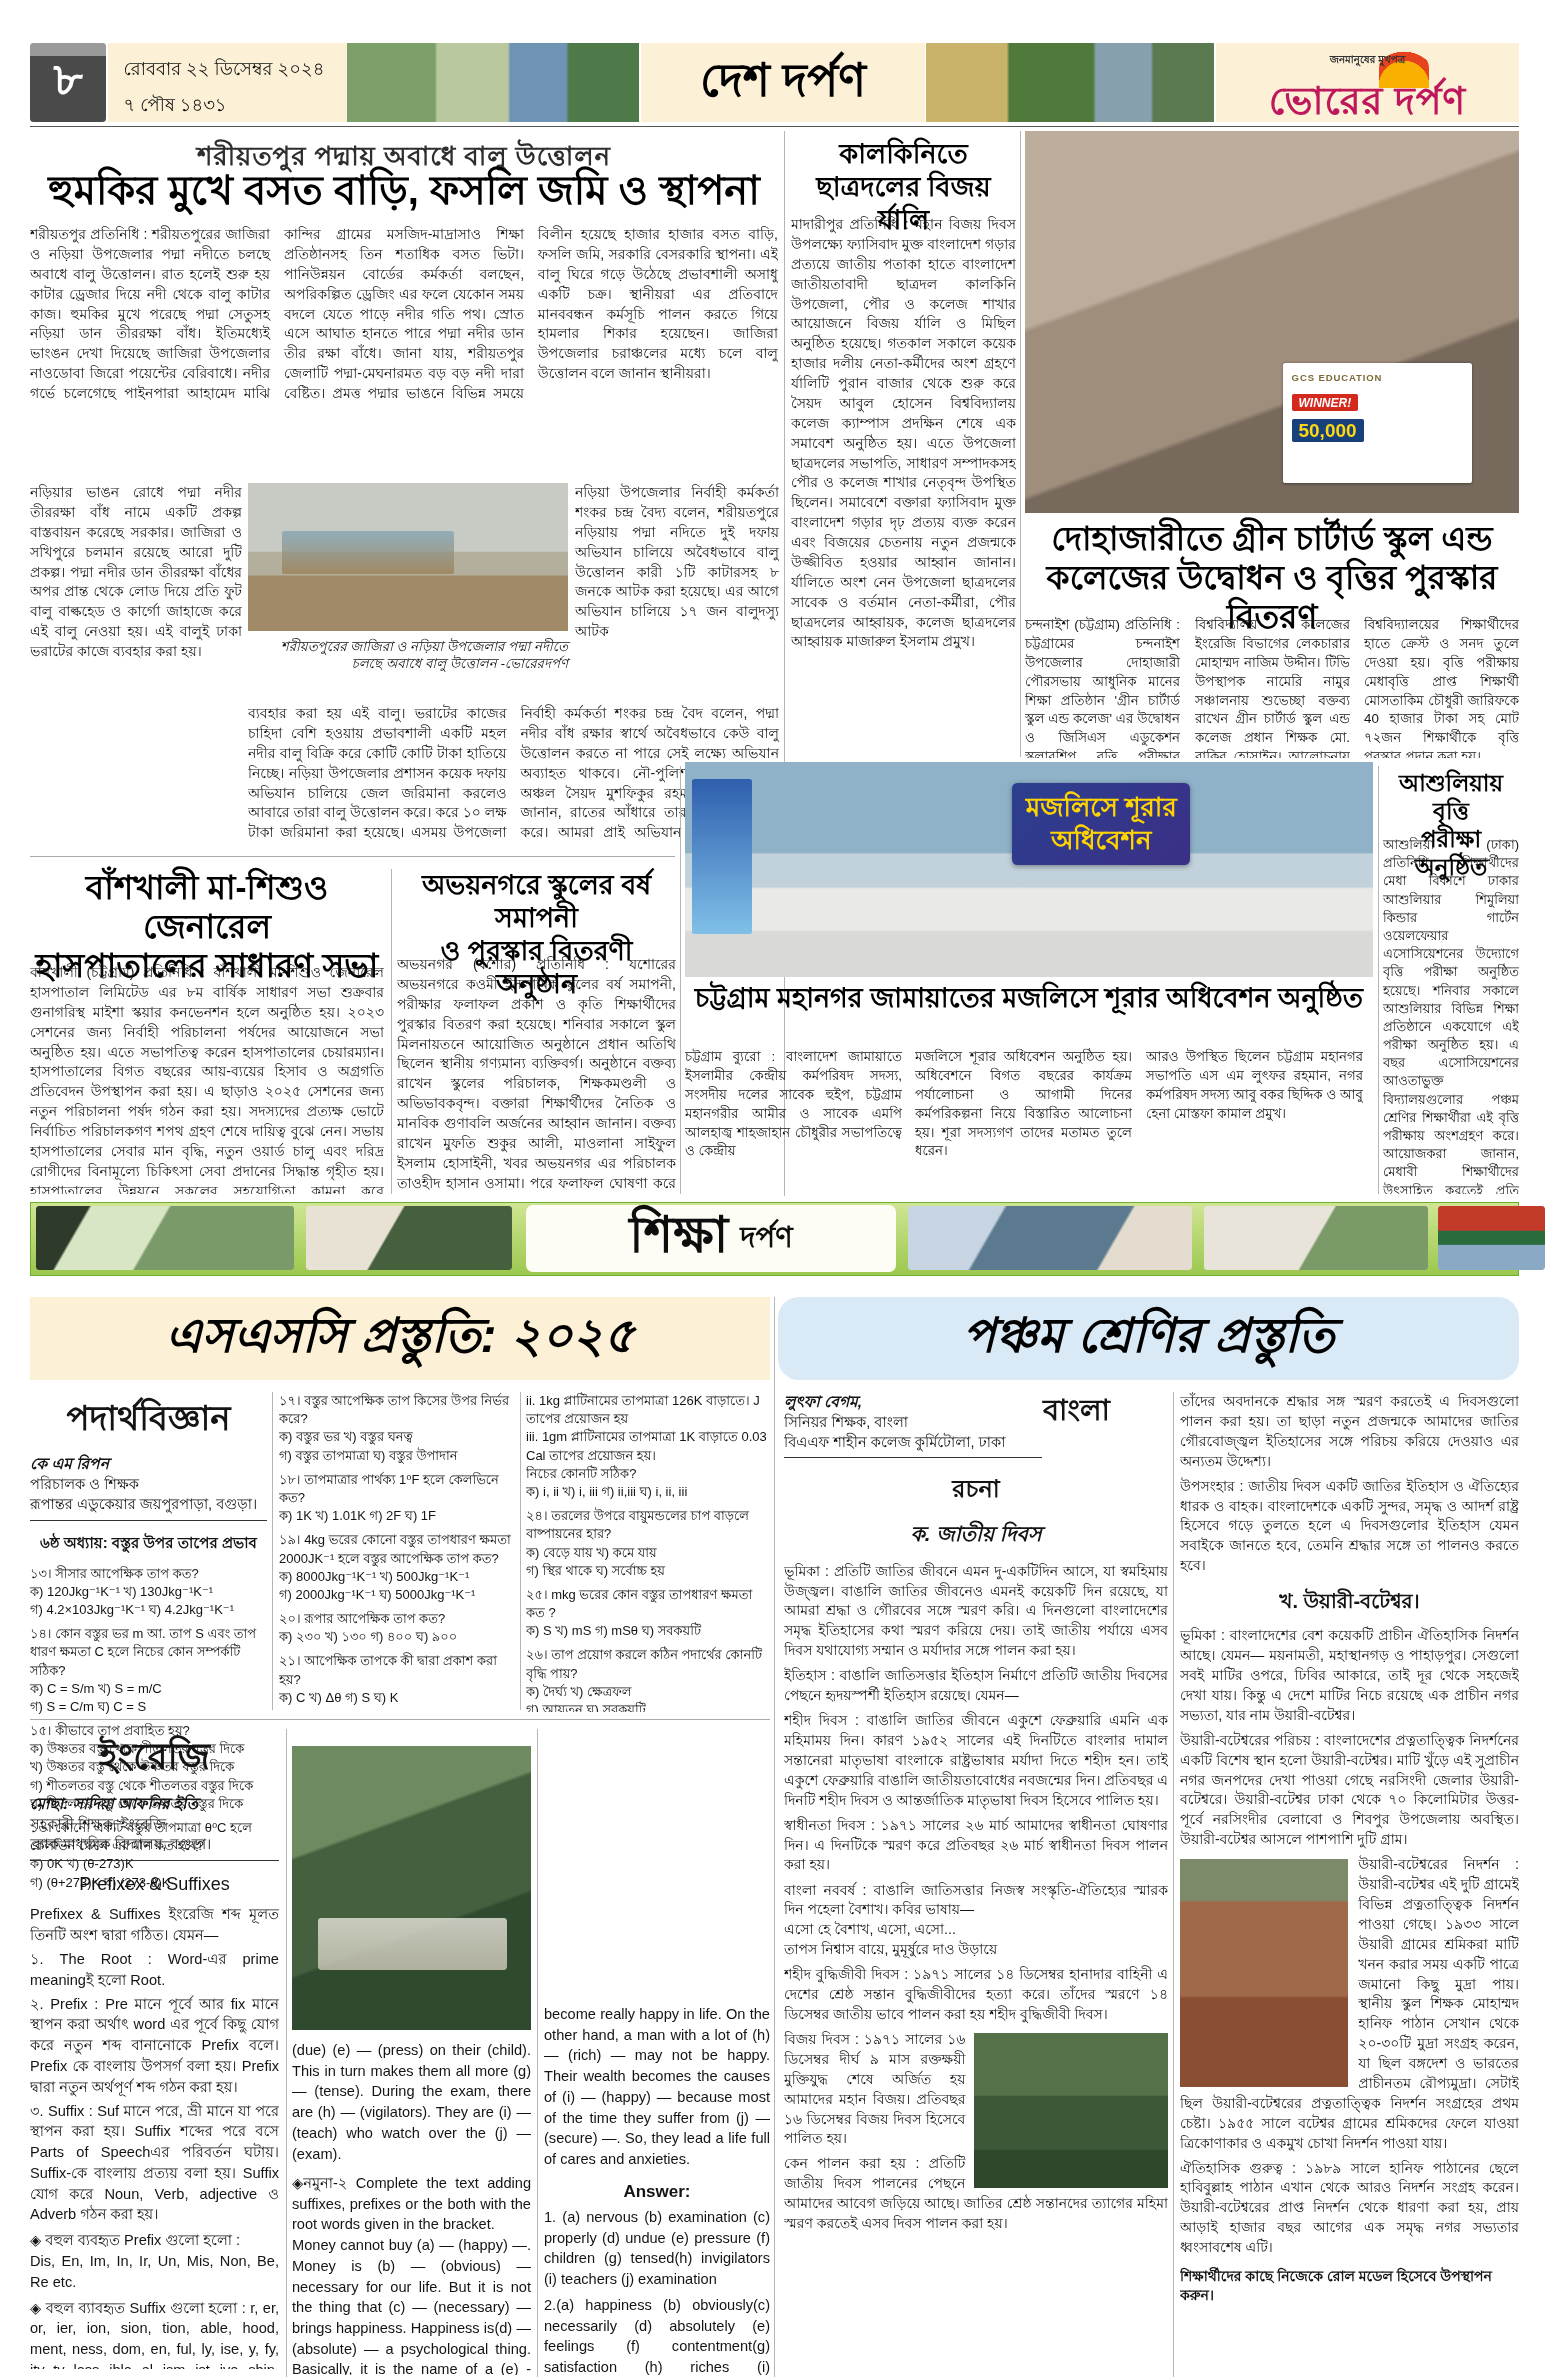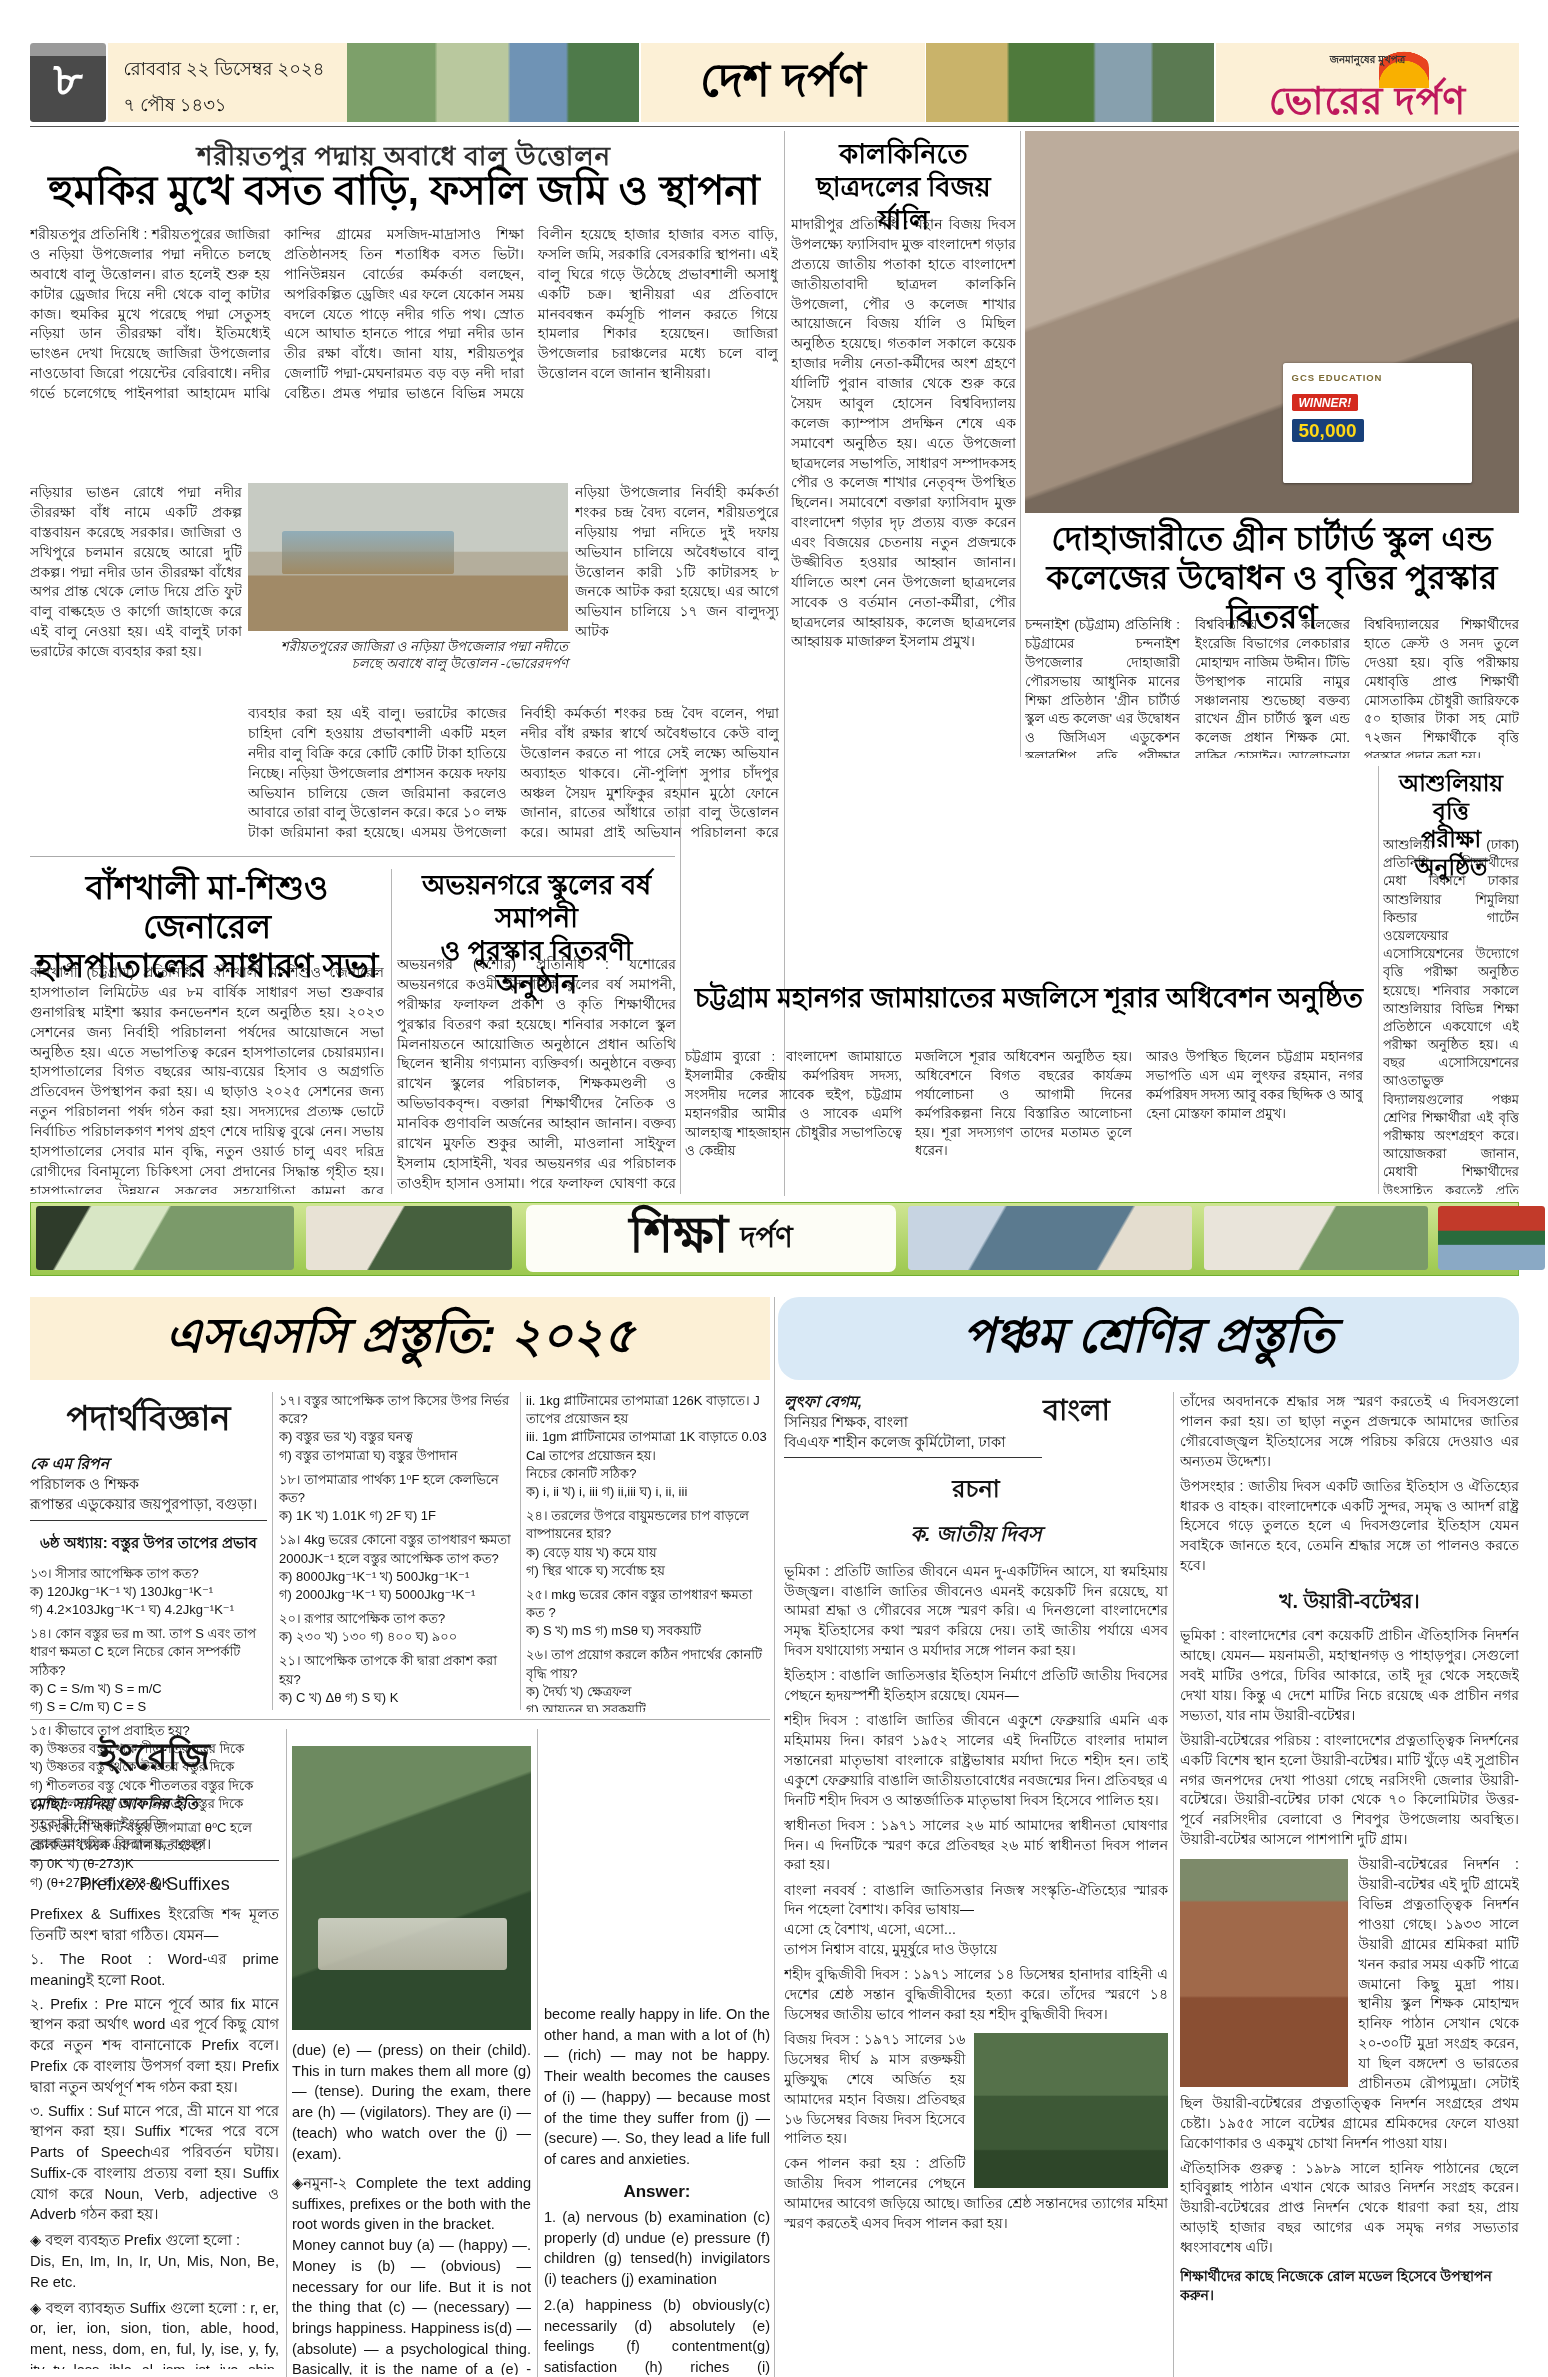--- a/index.html
+++ b/index.html
@@ -103,38 +103,45 @@
     <div class="photo-chip" style="left:258px;top:232px;width:172px;height:103px;padding:8.6px;">
       <div class="gcs">GCS EDUCATION</div>
       <div style="margin-top:12px;"><span class="winner-badge">WINNER!</span></div>
       <div style="margin-top:10.3px;"><span class="amt">50,000</span></div>
     </div>
   </div>
 
   <div class="abs c headline-lg" style="left:1025px;top:520px;width:494px;">দোহাজারীতে গ্রীন চার্টার্ড স্কুল এন্ড কলেজের উদ্বোধন ও বৃত্তির পুরস্কার বিতরণ</div>
   <div class="abs body-txt j" style="left:1025px;top:616px;width:155px;height:142px;overflow:hidden;font-size:13.3px;">চন্দনাইশ (চট্টগ্রাম) প্রতিনিধি : চট্টগ্রামের চন্দনাইশ উপজেলার দোহাজারী পৌরসভায় আধুনিক মানের শিক্ষা প্রতিষ্ঠান 'গ্রীন চার্টার্ড স্কুল এন্ড কলেজ' এর উদ্বোধন ও জিসিএস এডুকেশন স্কলারশিপ বৃত্তি পরীক্ষার পুরস্কার বিতরণী অনুষ্ঠান গতকাল দুপুরে বিদ্যালয়টির হল রুমে সম্পন্ন হয়েছে। গ্রীন চার্টার্ড স্কুল অ্যান্ড কলেজের প্রতিষ্ঠাতা অনুষ্ঠানে প্রধান</div>
   <div class="abs body-txt j" style="left:1195px;top:616px;width:155px;height:142px;overflow:hidden;font-size:13.3px;">বিশ্ববিদ্যালয় কলেজের ইংরেজি বিভাগের লেকচারার মোহাম্মদ নাজিম উদ্দীন। টিভি উপস্থাপক নামেরি নামুর সঞ্চালনায় শুভেচ্ছা বক্তব্য রাখেন গ্রীন চার্টার্ড স্কুল এন্ড কলেজ প্রধান শিক্ষক মো. রাকিব হোসাইন। আলোচনায় অংশ নেন সাংবাদিক নাসির উদ্দীন বাবলু, এড. দেলোয়ার হোসেন, প্রকৌশলী জসিম উদ্দিন জনি, ইসলামী ব্যাংক দোহাজারী শাখার</div>
-  <div class="abs body-txt j" style="left:1364px;top:616px;width:155px;height:142px;overflow:hidden;font-size:13.3px;">বিশ্ববিদ্যালয়ের শিক্ষার্থীদের হাতে ক্রেস্ট ও সনদ তুলে দেওয়া হয়। বৃত্তি পরীক্ষায় মেধাবৃত্তি প্রাপ্ত শিক্ষার্থী মোসতাকিম চৌধুরী জারিফকে ৫০ হাজার টাকা সহ মোট ৭২জন শিক্ষার্থীকে বৃত্তি পুরস্কার প্রদান করা হয়।</div>
+  <div class="abs body-txt j" style="left:1364px;top:616px;width:155px;height:142px;overflow:hidden;font-size:13.3px;">বিশ্ববিদ্যালয়ের শিক্ষার্থীদের হাতে ক্রেস্ট ও সনদ তুলে দেওয়া হয়। বৃত্তি পরীক্ষায় মেধাবৃত্তি প্রাপ্ত শিক্ষার্থী মোসতাকিম চৌধুরী জারিফকে 40 হাজার টাকা সহ মোট ৭২জন শিক্ষার্থীকে বৃত্তি পুরস্কার প্রদান করা হয়।</div>
 
   <div class="hline-light" style="left:30px;top:856px;width:645px;"></div>
 
   <div class="abs c headline-lg" style="left:30px;top:869px;width:354px;">
     <div>বাঁশখালী মা-শিশুও জেনারেল</div>
     <div>হাসপাতালের সাধারণ সভা</div>
   </div>
   <div class="abs body-txt j" style="left:30px;top:963px;width:354px;height:231px;overflow:hidden;">বাঁশখালী (চট্টগ্রাম) প্রতিনিধি : বাঁশখালী মা-শিশুও জেনারেল হাসপাতাল লিমিটেড এর ৮ম বার্ষিক সাধারণ সভা শুক্রবার গুনাগরিস্থ মাইশা স্কয়ার কনভেনশন হলে অনুষ্ঠিত হয়। ২০২৩ সেশনের জন্য নির্বাহী পরিচালনা পর্ষদের আয়োজনে সভা অনুষ্ঠিত হয়। এতে সভাপতিত্ব করেন হাসপাতালের চেয়ারম্যান। হাসপাতালের বিগত বছরের আয়-ব্যয়ের হিসাব ও অগ্রগতি প্রতিবেদন উপস্থাপন করা হয়। এ ছাড়াও ২০২৫ সেশনের জন্য নতুন পরিচালনা পর্ষদ গঠন করা হয়। সদস্যদের প্রত্যক্ষ ভোটে নির্বাচিত পরিচালকগণ শপথ গ্রহণ শেষে দায়িত্ব বুঝে নেন। সভায় হাসপাতালের সেবার মান বৃদ্ধি, নতুন ওয়ার্ড চালু এবং দরিদ্র রোগীদের বিনামূল্যে চিকিৎসা সেবা প্রদানের সিদ্ধান্ত গৃহীত হয়। হাসপাতালের উন্নয়নে সকলের সহযোগিতা কামনা করে মোনাজাতের মাধ্যমে সভা শেষ হয়। তিনি রেগীদের প্রতি আন্তরিক সদয় ব্যবহার ও সহানুভূতিশীল আচরণ করার জন্য ডাক্তার, নার্স ও সংশ্লিষ্ট সকলকে বিশেষভাবে অনুরোধ করেন।</div>
   <div class="vline" style="left:391px;top:869px;height:325px;"></div>
 
   <div class="abs c headline-md" style="left:397px;top:869px;width:279px;">
     <div>অভয়নগরে স্কুলের বর্ষ সমাপনী</div>
     <div>ও পুরস্কার বিতরণী অনুষ্ঠান</div>
   </div>
   <div class="abs body-txt j" style="left:397px;top:955px;width:279px;height:239px;overflow:hidden;">অভয়নগর (যশোর) প্রতিনিধি : যশোরের অভয়নগরে কওমী ইসলামিক স্কুলের বর্ষ সমাপনী, পরীক্ষার ফলাফল প্রকাশ ও কৃতি শিক্ষার্থীদের পুরস্কার বিতরণ করা হয়েছে। শনিবার সকালে স্কুল মিলনায়তনে আয়োজিত অনুষ্ঠানে প্রধান অতিথি ছিলেন স্থানীয় গণ্যমান্য ব্যক্তিবর্গ। অনুষ্ঠানে বক্তব্য রাখেন স্কুলের পরিচালক, শিক্ষকমণ্ডলী ও অভিভাবকবৃন্দ। বক্তারা শিক্ষার্থীদের নৈতিক ও মানবিক গুণাবলি অর্জনের আহ্বান জানান। বক্তব্য রাখেন মুফতি শুকুর আলী, মাওলানা সাইফুল ইসলাম হোসাইনী, খবর অভয়নগর এর পরিচালক তাওহীদ হাসান ওসামা। পরে ফলাফল ঘোষণা করে কোমলমতি শিক্ষার্থীদের হাতে পুরস্কার তুলে দেওয়া হয়।</div>
   <div class="vline" style="left:680px;top:766px;height:428px;"></div>
 
+  <div class="ph" style="left:685px;top:762px;width:688px;height:215px;background:linear-gradient(180deg,#8fb2c8 0 42%,#c2d2dc 43% 58%,#e9e9e5 59% 78%,#d9d9d5 79% 100%);">
+    <div class="abs" style="left:6.9px;top:17px;width:60px;height:155px;background:linear-gradient(180deg,#2f5fae,#7fc0e8);border-radius:2.6px;"></div>
+    <div class="majlis-banner" style="left:327px;top:20.6px;font-size:26px;">
+      <div>মজলিসে শূরার</div>
+      <div>অধিবেশন</div>
+    </div>
+  </div>
   <div class="abs c headline-md" style="left:685px;top:982px;width:688px;">চট্টগ্রাম মহানগর জামায়াতের মজলিসে শূরার অধিবেশন অনুষ্ঠিত</div>
   <div class="abs body-txt j" style="left:685px;top:1048px;width:217px;height:146px;overflow:hidden;font-size:13.3px;">চট্টগ্রাম ব্যুরো : বাংলাদেশ জামায়াতে ইসলামীর কেন্দ্রীয় কর্মপরিষদ সদস্য, সংসদীয় দলের সাবেক হুইপ, চট্টগ্রাম মহানগরীর আমীর ও সাবেক এমপি আলহাজ্ব শাহজাহান চৌধুরীর সভাপতিত্বে ও কেন্দ্রীয়</div>
   <div class="abs body-txt j" style="left:915px;top:1048px;width:217px;height:146px;overflow:hidden;font-size:13.3px;">মজলিসে শূরার অধিবেশন অনুষ্ঠিত হয়। অধিবেশনে বিগত বছরের কার্যক্রম পর্যালোচনা ও আগামী দিনের কর্মপরিকল্পনা নিয়ে বিস্তারিত আলোচনা হয়। শূরা সদস্যগণ তাদের মতামত তুলে ধরেন।</div>
   <div class="abs body-txt j" style="left:1146px;top:1048px;width:217px;height:146px;overflow:hidden;font-size:13.3px;">আরও উপস্থিত ছিলেন চট্টগ্রাম মহানগর সভাপতি এস এম লুৎফর রহমান, নগর কর্মপরিষদ সদস্য আবু বকর ছিদ্দিক ও আবু হেনা মোস্তফা কামাল প্রমুখ।</div>
 
   <div class="vline" style="left:1378px;top:766px;height:428px;"></div>
   <div class="abs c headline-sm" style="left:1383px;top:769px;width:136px;">
     <div>আশুলিয়ায় বৃত্তি</div>
     <div>পরীক্ষা অনুষ্ঠিত</div>
   </div>

